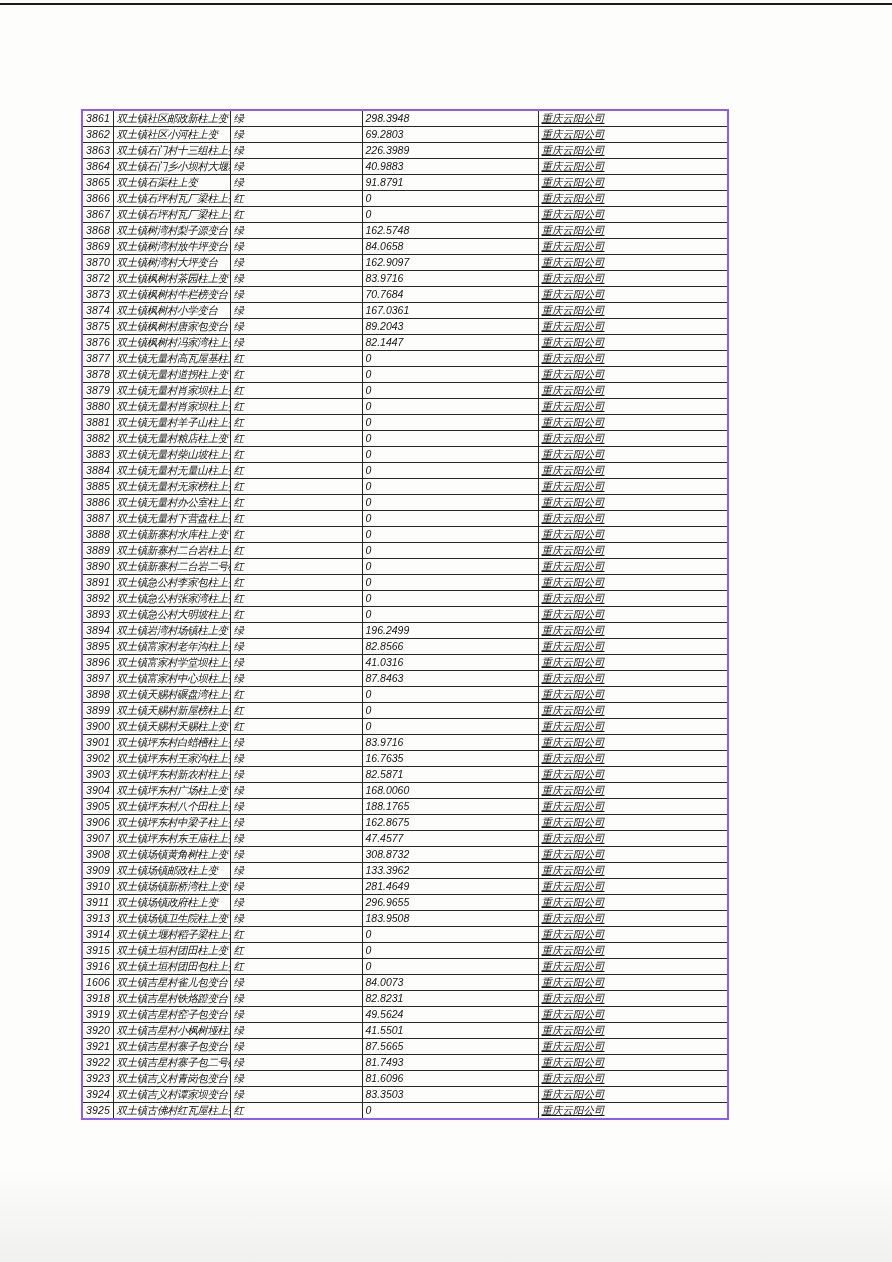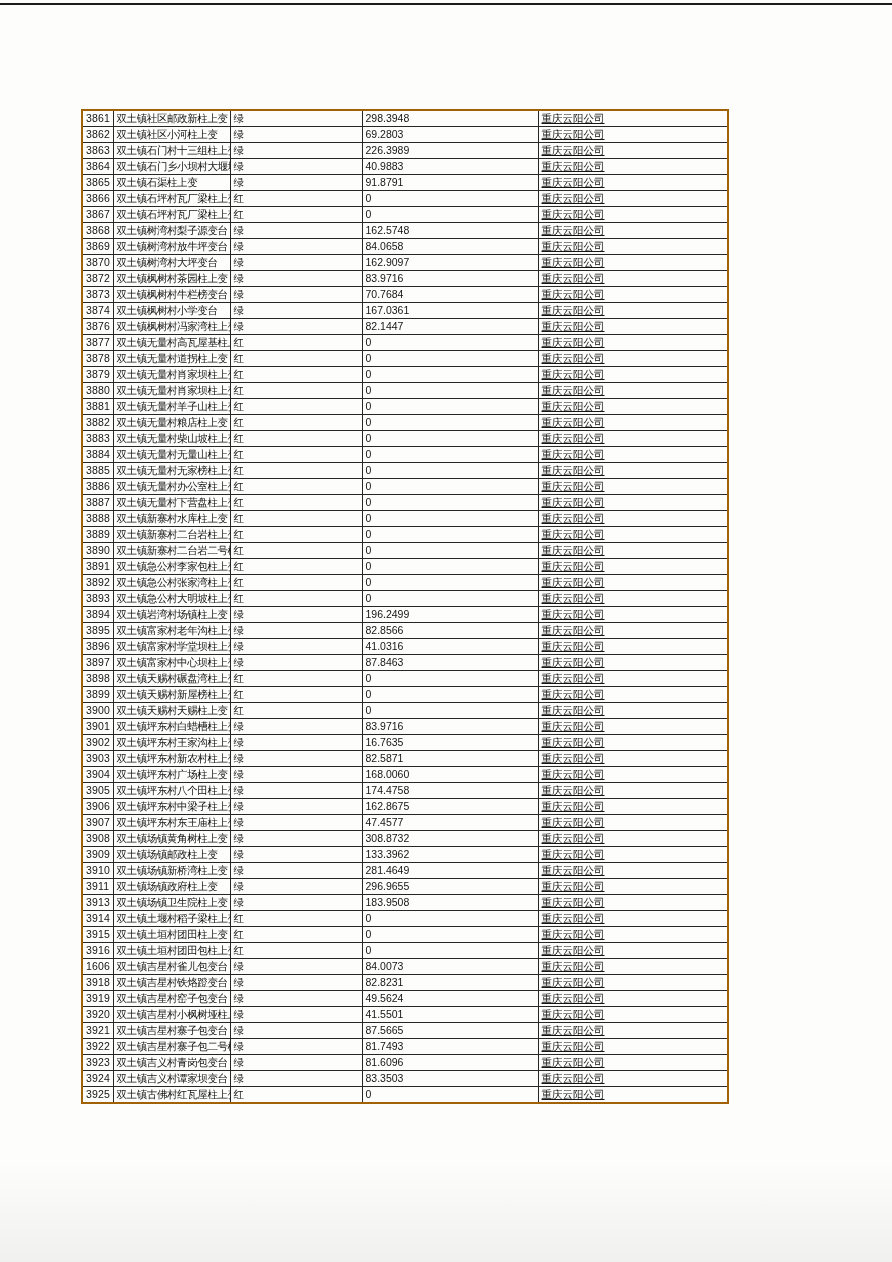--- a/index.html
+++ b/index.html
@@ -31,21 +31,22 @@
     background: linear-gradient(180deg, rgba(236,236,234,0) 0%, rgba(230,230,228,0.55) 100%);
     pointer-events: none;
   }
   table.sheet {
     position: absolute;
     left: 81px;
     top: 109px;
     width: 646px;
     border-collapse: collapse;
     table-layout: fixed;
-    border: 2px solid #a16207;
+    border: 2px solid #8b5cf6;
+    font-style: italic;
   }
   table.sheet td {
     border: 1px solid #262626;
     height: 15px;
     padding: 0 0 0 3px;
     font-size: 10.5px;
     line-height: 15px;
     color: #141414;
     overflow: hidden;
     white-space: nowrap;
@@ -168,20 +169,27 @@
     <td class="col-company">重庆云阳公司</td>
   </tr>
       <tr>
     <td class="col-id">3874</td>
     <td class="col-name">双土镇枫树村小学变台</td>
     <td class="col-status">绿</td>
     <td class="col-value">167.0361</td>
     <td class="col-company">重庆云阳公司</td>
   </tr>
       <tr>
+    <td class="col-id">3875</td>
+    <td class="col-name">双土镇枫树村唐家包变台</td>
+    <td class="col-status">绿</td>
+    <td class="col-value">89.2043</td>
+    <td class="col-company">重庆云阳公司</td>
+  </tr>
+      <tr>
     <td class="col-id">3876</td>
     <td class="col-name">双土镇枫树村冯家湾柱上变</td>
     <td class="col-status">绿</td>
     <td class="col-value">82.1447</td>
     <td class="col-company">重庆云阳公司</td>
   </tr>
       <tr>
     <td class="col-id">3877</td>
     <td class="col-name">双土镇无量村高瓦屋基柱上</td>
     <td class="col-status">红</td>
@@ -374,21 +382,21 @@
     <td class="col-id">3904</td>
     <td class="col-name">双土镇坪东村广场柱上变</td>
     <td class="col-status">绿</td>
     <td class="col-value">168.0060</td>
     <td class="col-company">重庆云阳公司</td>
   </tr>
       <tr>
     <td class="col-id">3905</td>
     <td class="col-name">双土镇坪东村八个田柱上变</td>
     <td class="col-status">绿</td>
-    <td class="col-value">174.4758</td>
+    <td class="col-value">188.1765</td>
     <td class="col-company">重庆云阳公司</td>
   </tr>
       <tr>
     <td class="col-id">3906</td>
     <td class="col-name">双土镇坪东村中梁子柱上变</td>
     <td class="col-status">绿</td>
     <td class="col-value">162.8675</td>
     <td class="col-company">重庆云阳公司</td>
   </tr>
       <tr>

